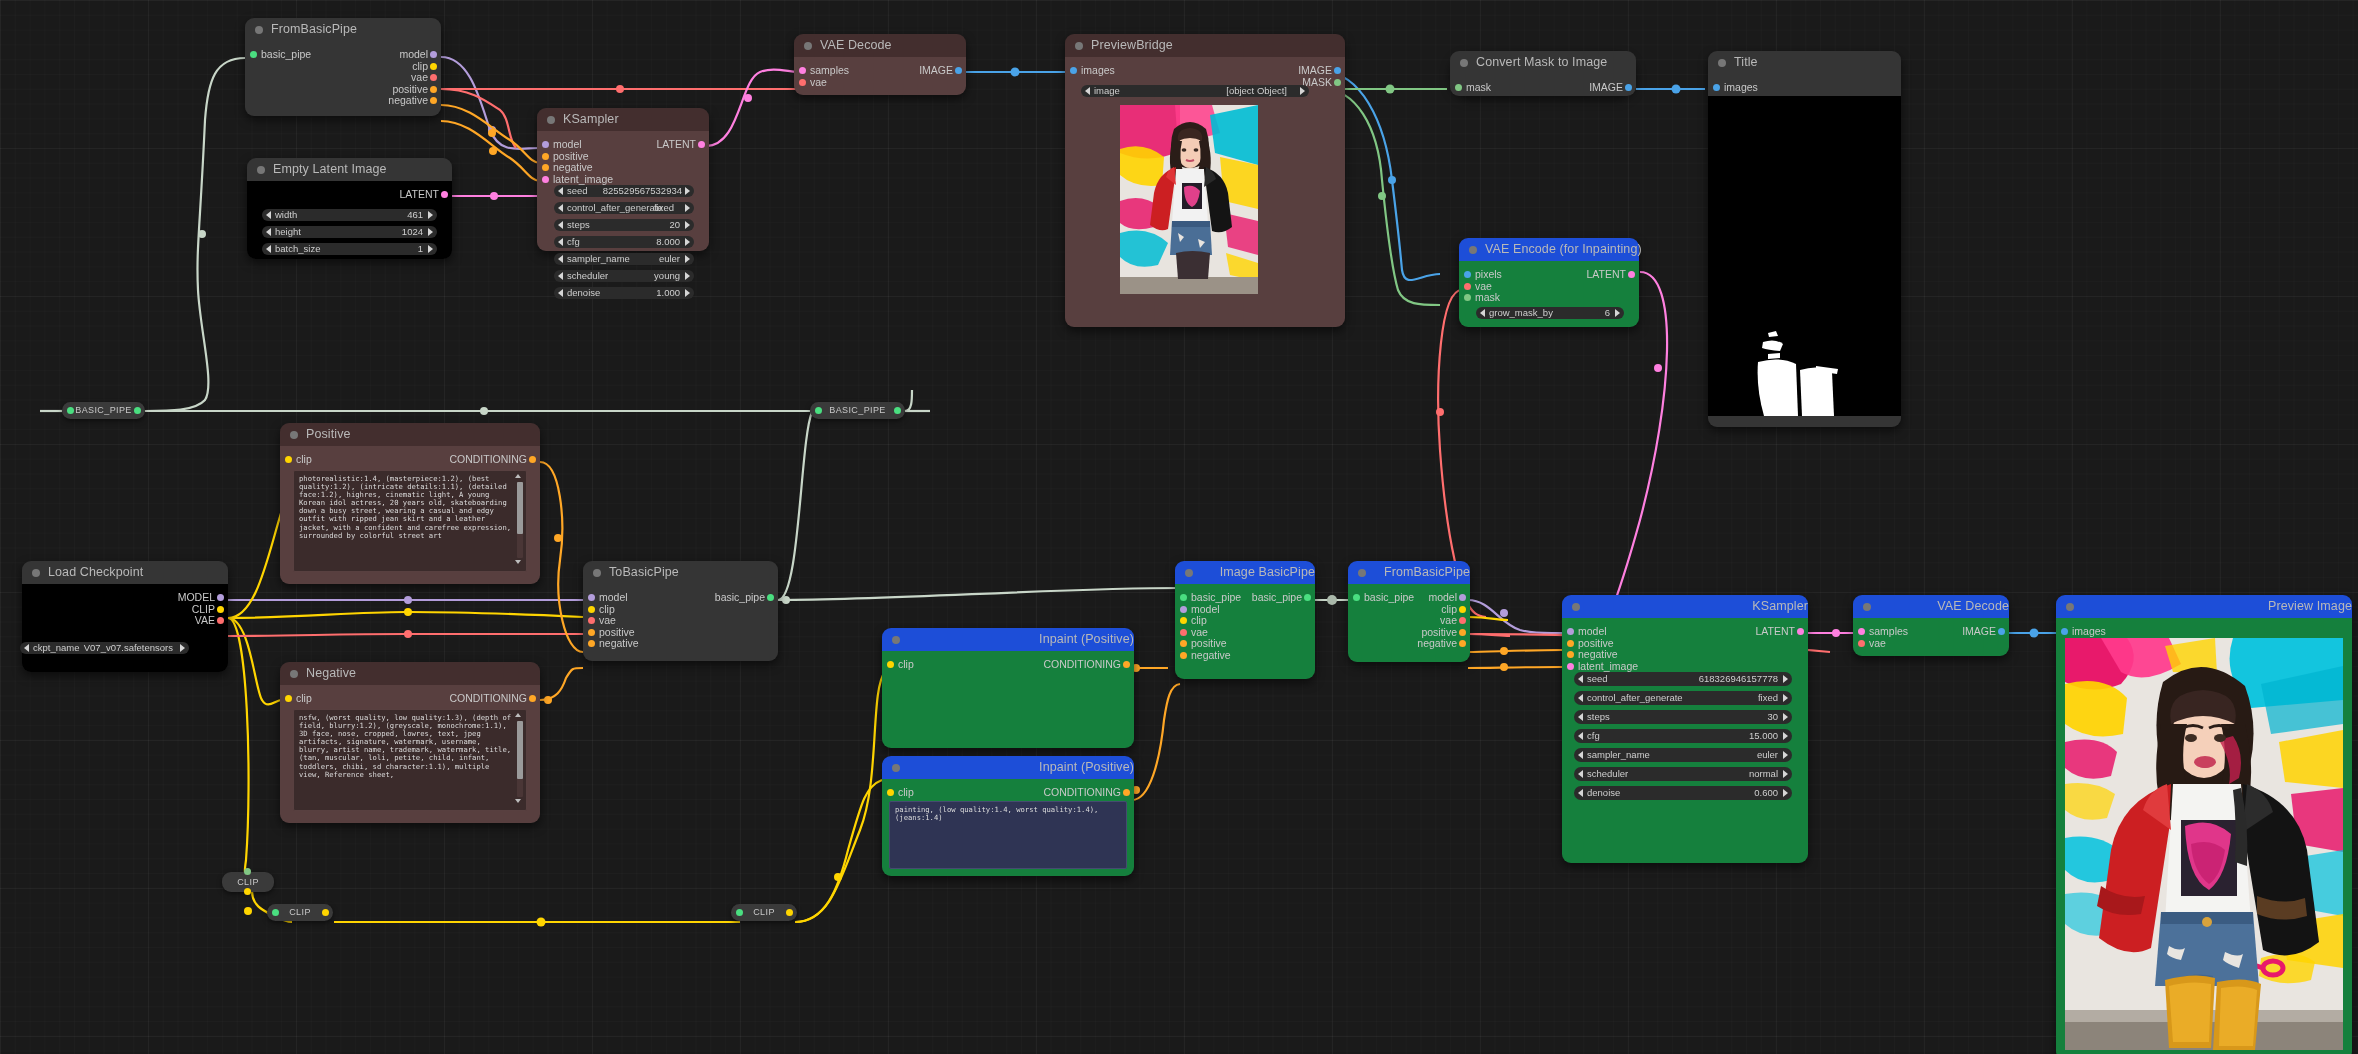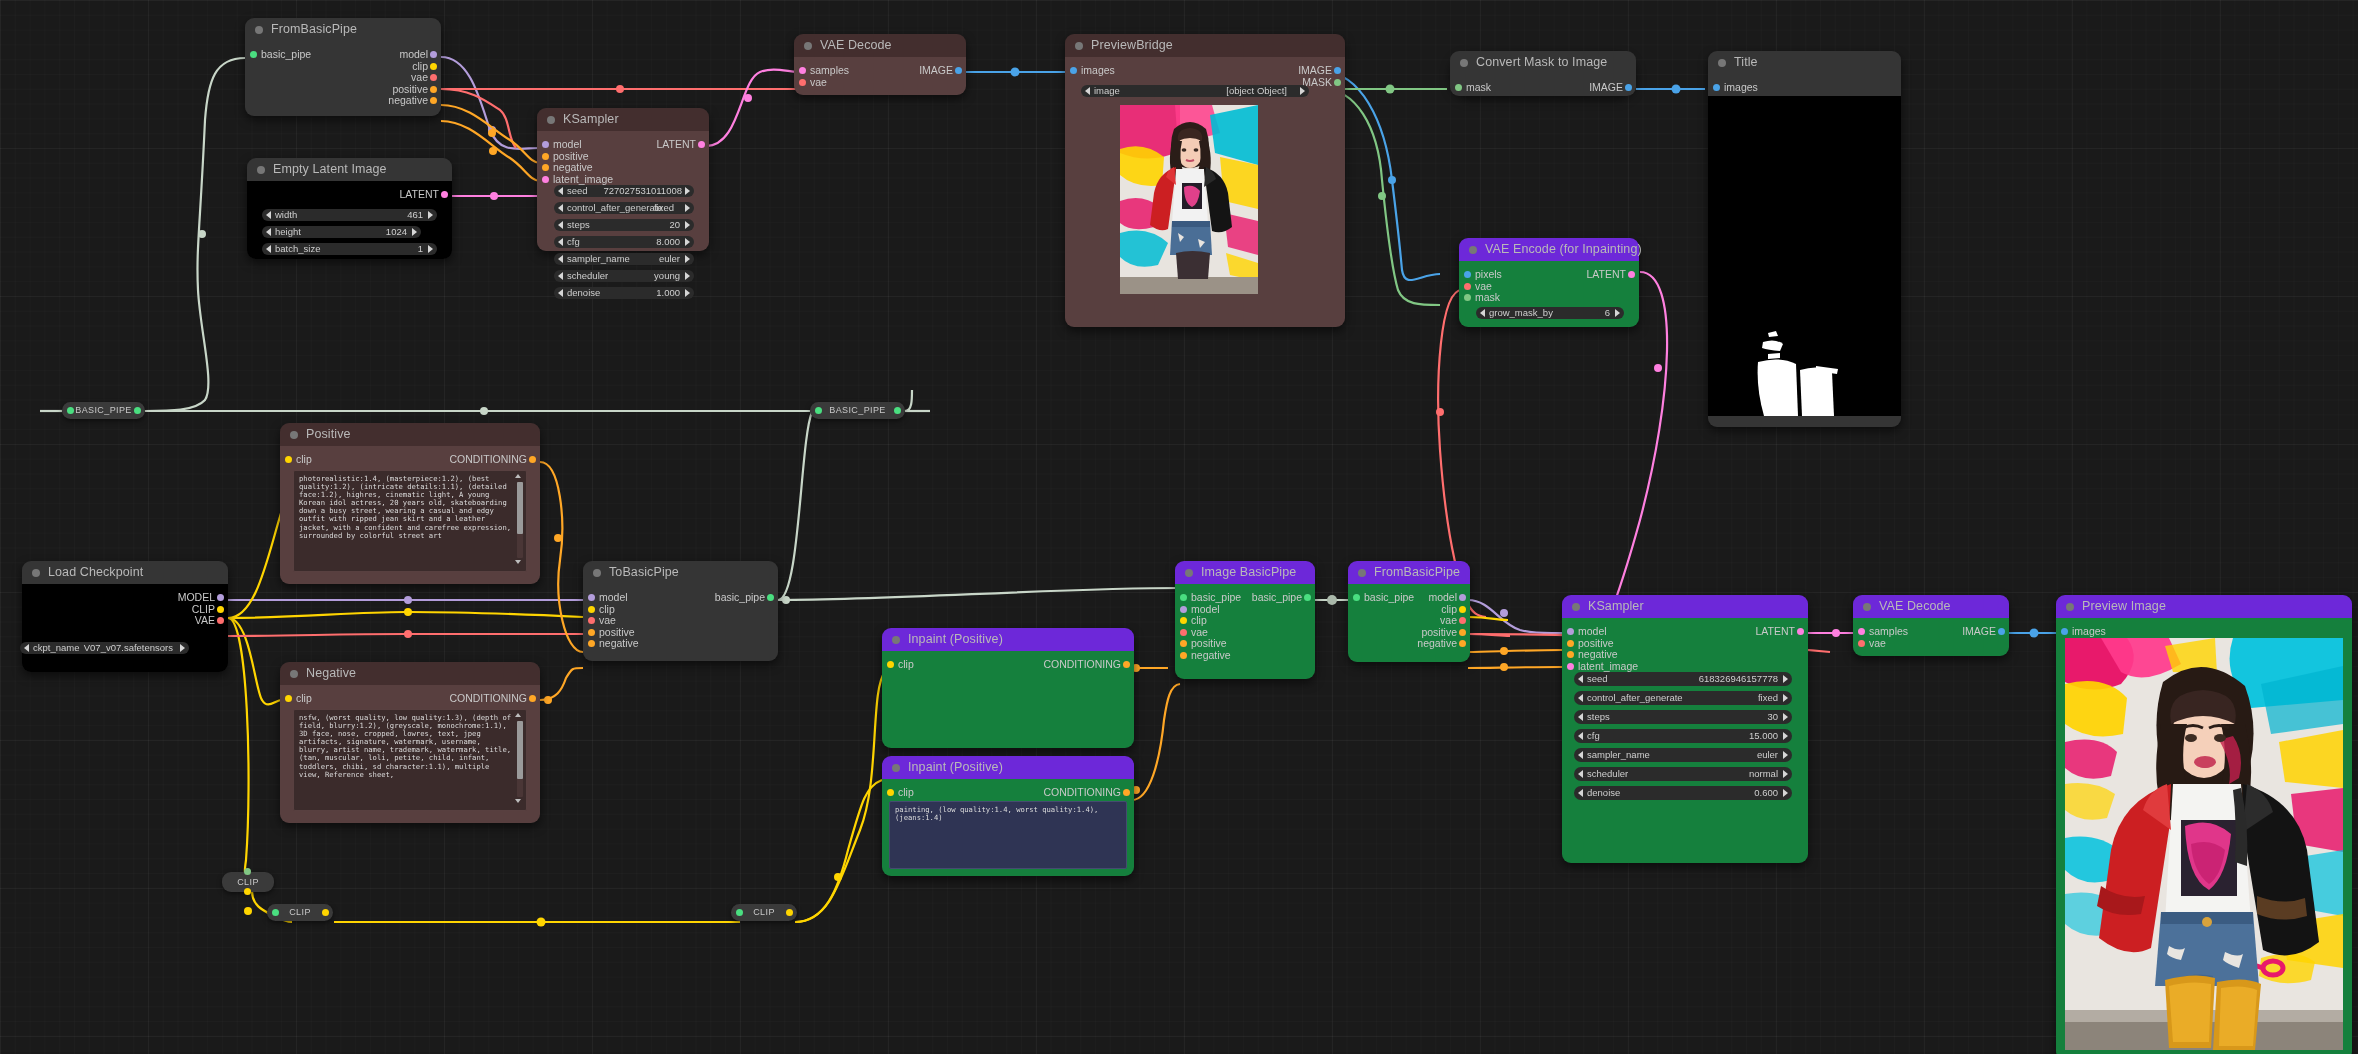--- a/index.html
+++ b/index.html
@@ -46,21 +46,21 @@
 
   
   .t-grey  .title { background:#353535; }
   .t-grey  .body  { background:#353535; }
   .t-dark  .title { background:#353535; }
   .t-dark  .body  { background:#000; }
   .t-maroon .title { background:#432e2e; }
   .t-maroon .body  { background:#583f3f; }
   .t-maroon2 .title { background:#432e2e; }
   .t-maroon2 .body  { background:#583f3f; }
-  .t-navy  .title { background:#6d28d9; }
+  .t-navy  .title { background:#1d4ed8;text-align:right; }
   .t-navy  .body  { background:#15803d; }
 
   .slotrow { position:relative; height:11.5px; }
   .slot {
     position:absolute; font-size:10.5px; color:#c9c9c9;
     white-space:nowrap; line-height:11px;
   }
   .slot.in  { left:16px; }
   .slot.out { right:13px; text-align:right; }
   .pin {
@@ -292,21 +292,21 @@
     <div class="slotrow">
       <span class="pin r" style="background:#ff80e0; top:2px;"></span>
       <span class="slot out">LATENT</span>
     </div>
     <div class="widget" style="left:15px; top:28px; width:175px;">
       <span class="ar lt"></span>
       <span class="wname">width</span>
       <span class="wval">461</span>
       <span class="ar rt"></span>
     </div>
-    <div class="widget" style="left:15px; top:45px; width:159px;">
+    <div class="widget" style="left:15px; top:45px; width:175px;">
       <span class="ar lt"></span>
       <span class="wname">height</span>
       <span class="wval">1024</span>
       <span class="ar rt"></span>
     </div>
     <div class="widget" style="left:15px; top:62px; width:175px;">
       <span class="ar lt"></span>
       <span class="wname">batch_size</span>
       <span class="wval">1</span>
       <span class="ar rt"></span>
@@ -335,21 +335,21 @@
       <span class="slot in">negative</span>
     </div>
     <div class="slotrow">
       <span class="pin l" style="background:#ff80e0; top:2px;"></span>
       <span class="slot in">latent_image</span>
     </div>
 
     <div class="widget" style="left:17px; top:54px; width:140px;">
       <span class="ar lt"></span>
       <span class="wname">seed</span>
-      <span class="wval" style="right:12px;">727027531011008</span>
+      <span class="wval" style="right:12px;">825529567532934</span>
       <span class="ar rt"></span>
     </div>
     <div class="widget" style="left:17px; top:71px; width:140px;">
       <span class="ar lt"></span>
       <span class="wname">control_after_generate</span>
       <span class="wval" style="right:20px;">fixed</span>
       <span class="ar rt"></span>
     </div>
     <div class="widget" style="left:17px; top:88px; width:140px;">
       <span class="ar lt"></span>

